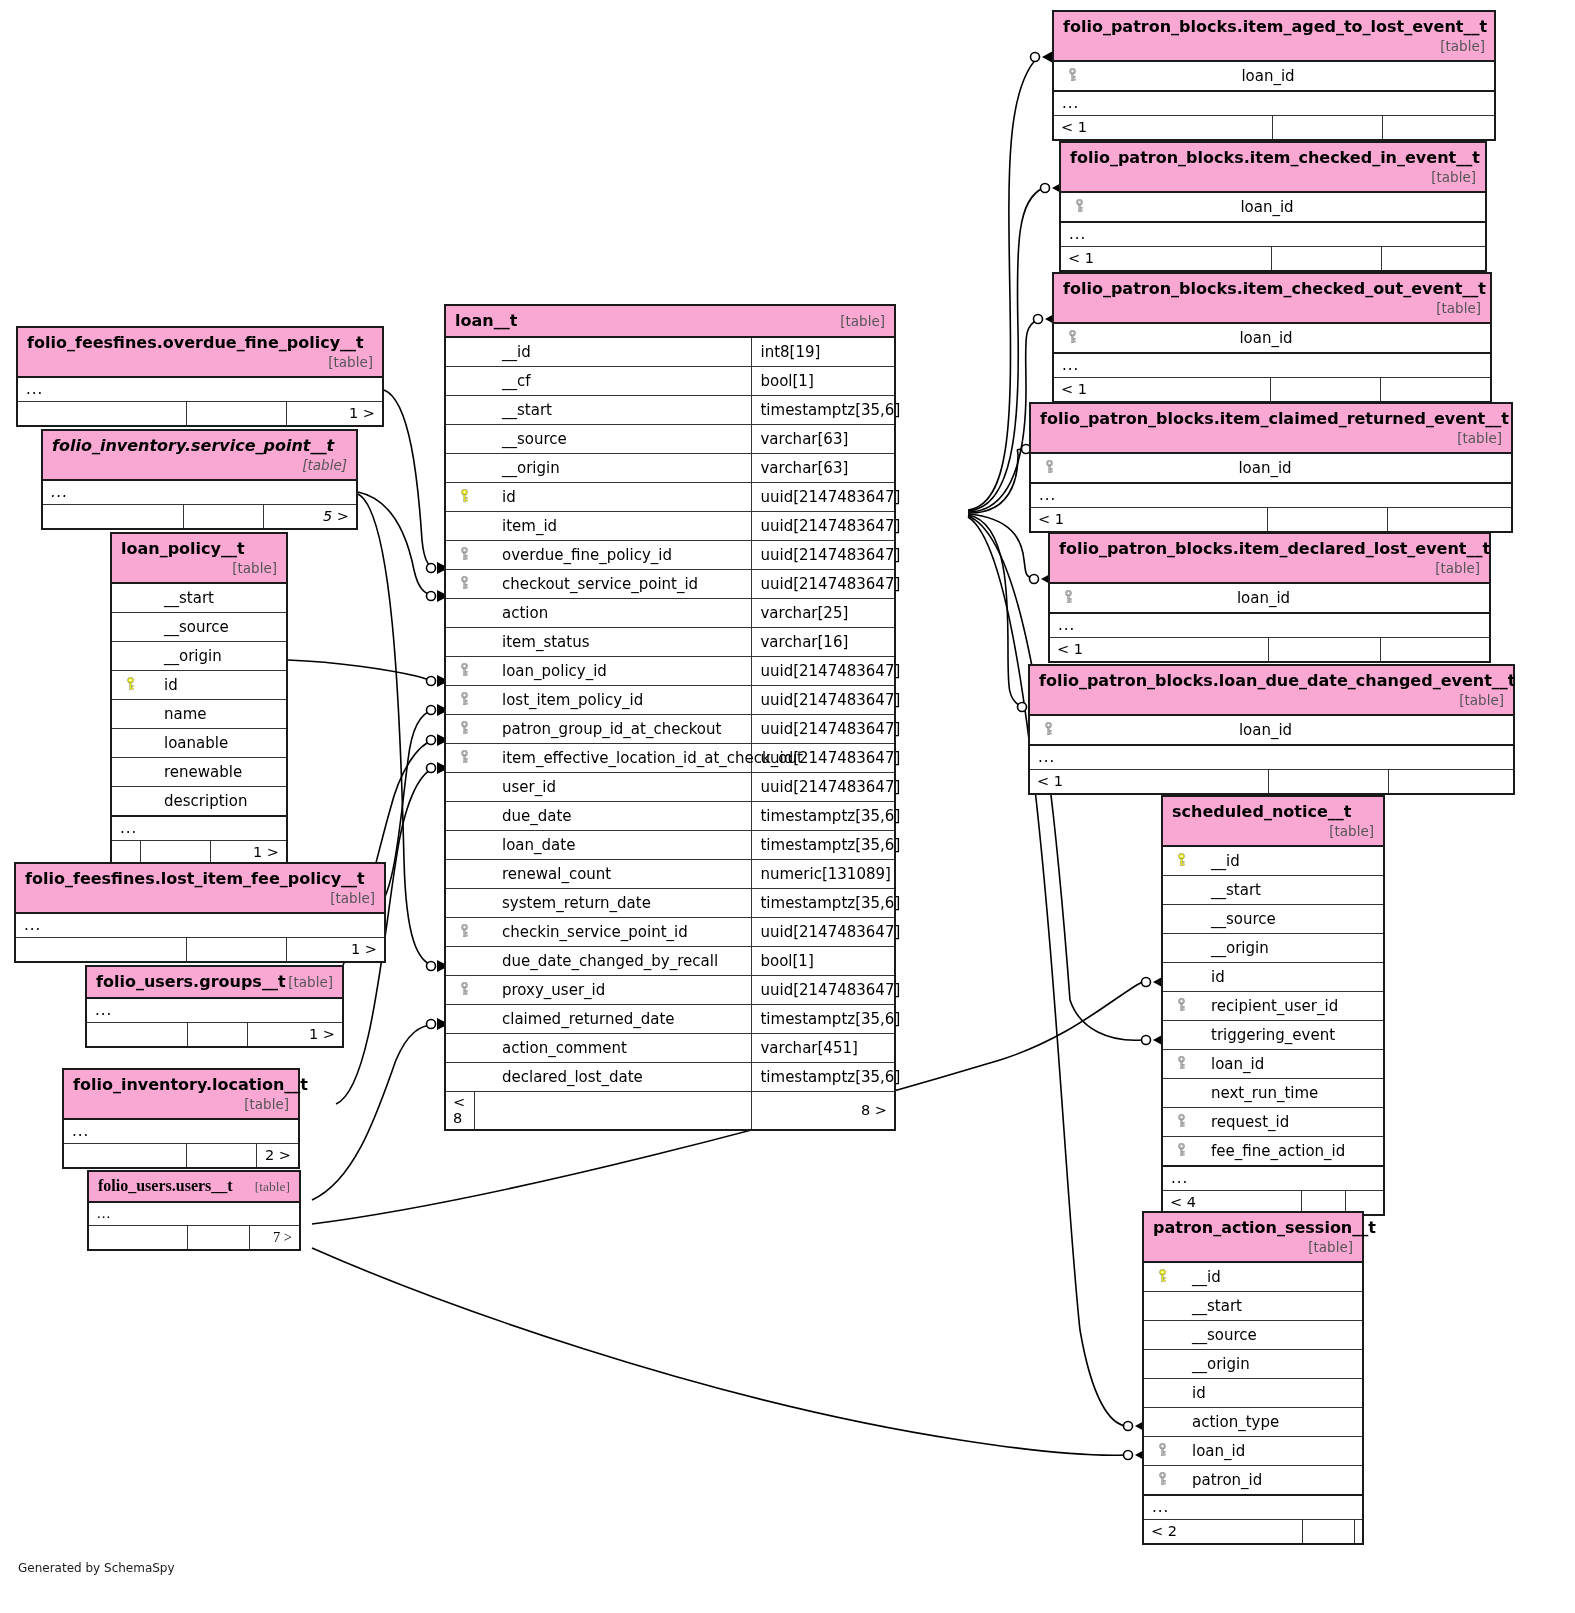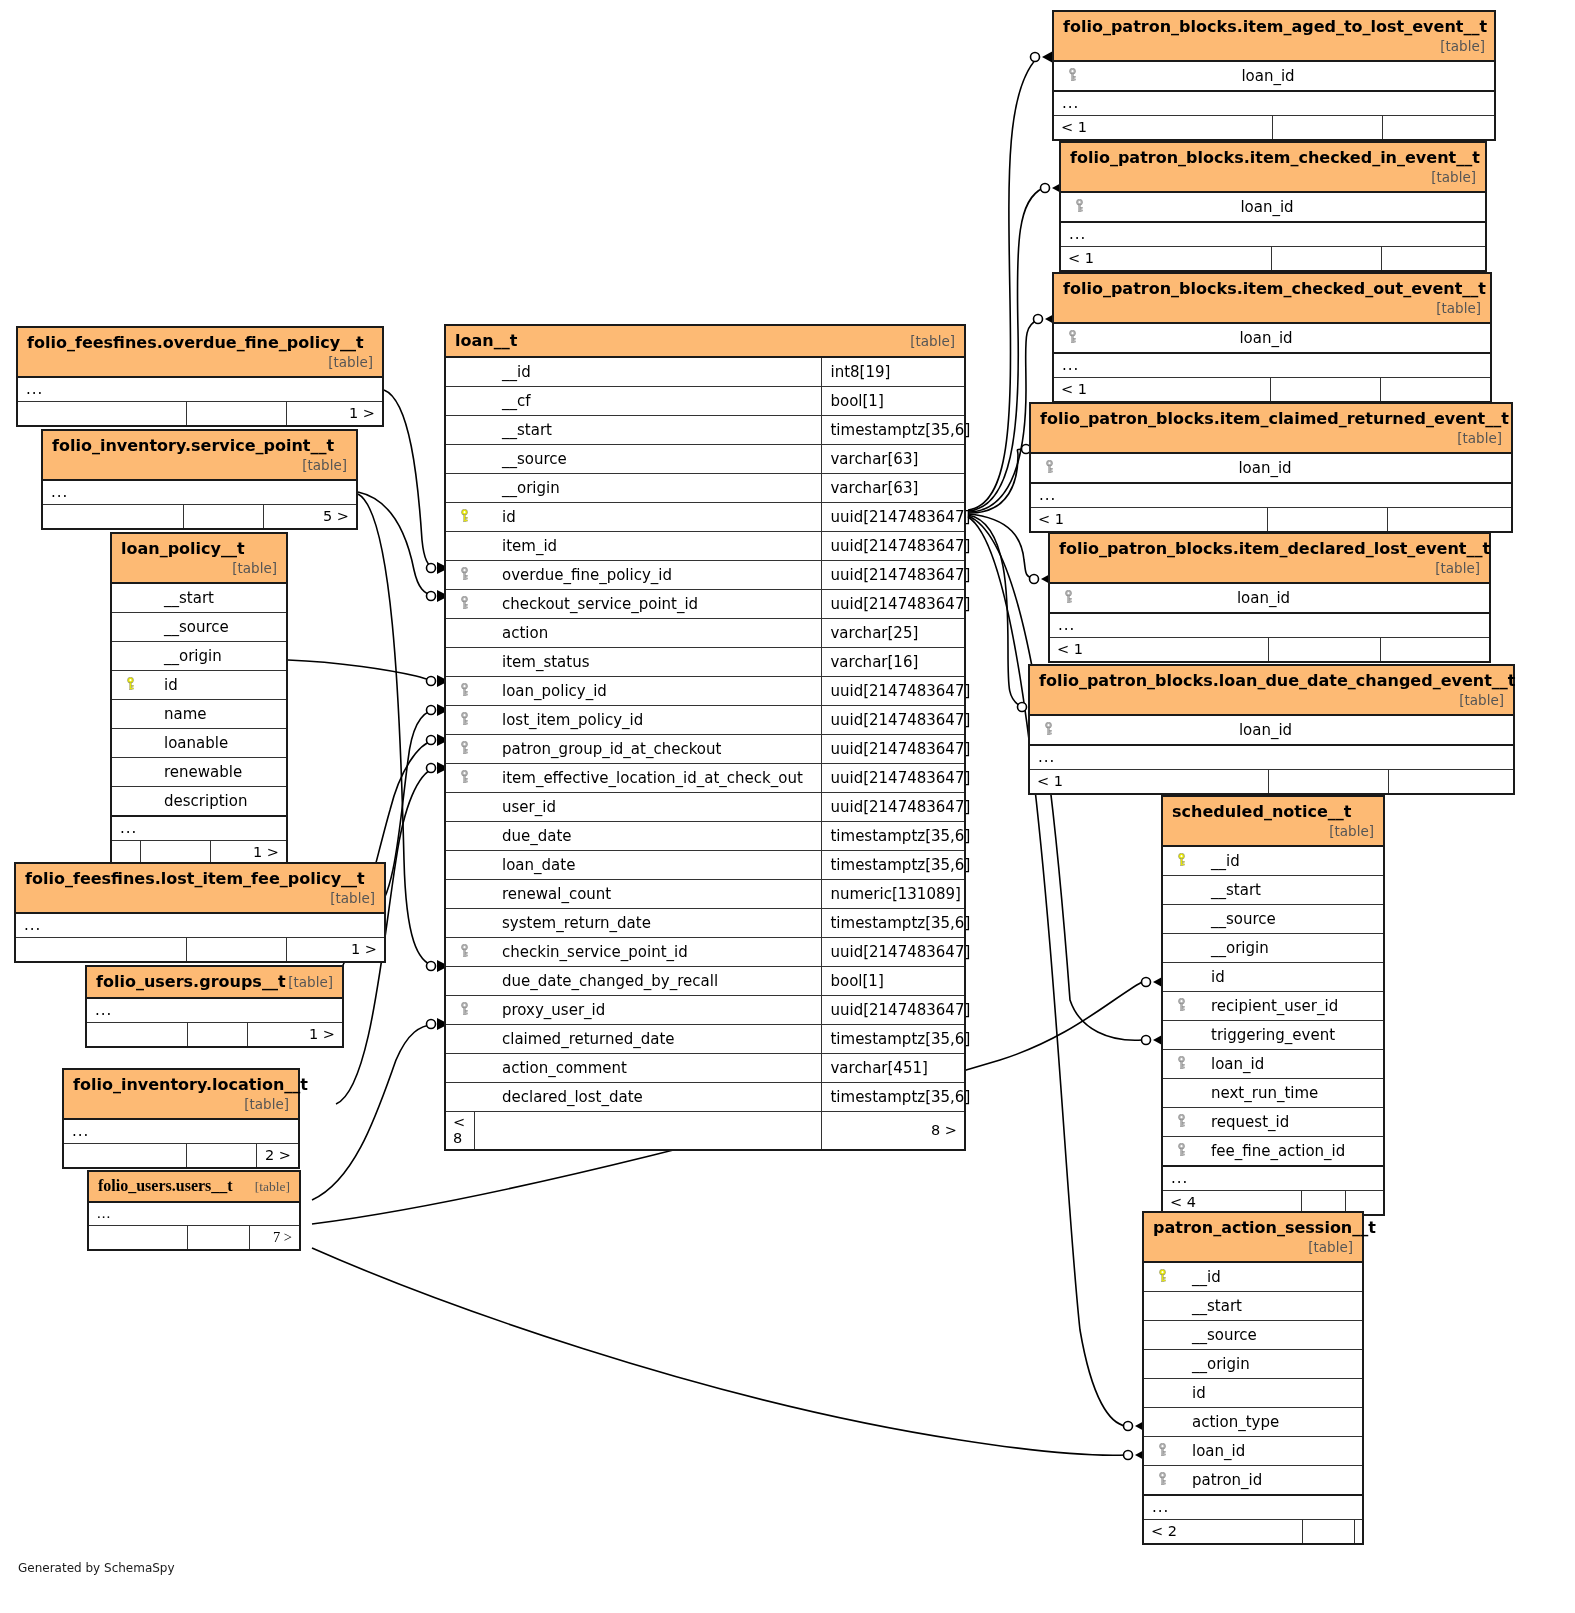--- a/index.html
+++ b/index.html
@@ -34,21 +34,21 @@
     border: 2px solid #1a1a1a;
     box-sizing: border-box;
     border-collapse: collapse;
   }
   .tbl table {
     border-collapse: collapse;
     width: 100%;
     table-layout: fixed;
   }
   .thead-cell {
-    background: #fdba74;
+    background: #f9a8d4;
     border-bottom: 2px solid #1a1a1a;
     padding: 5px 9px 6px 9px;
     white-space: nowrap;
     text-align: left;
   }
   .tname {
     font-weight: bold;
     font-size: 16px;
     color: #000;
   }
@@ -204,21 +204,21 @@
       <polygon points="1044,443 1033,449 1044,455"></polygon>
       <polygon points="1052,573 1041,579 1052,585"></polygon>
       <polygon points="1040,701 1029,707 1040,713"></polygon>
       <polygon points="1164,976 1153,982 1164,988"></polygon>
       <polygon points="1164,1034 1153,1040 1164,1046"></polygon>
       <polygon points="1146,1420 1135,1426 1146,1432"></polygon>
       <polygon points="1146,1449 1135,1455 1146,1461"></polygon>
     </g>
   </svg>
 
-  <div class="tbl" style="left:444px; top:324px; width:522px;">
+  <div class="tbl" style="left:444px; top:304px; width:452px;">
     <table>
       <colgroup>
           <col style="width:28px">
           <col>
           <col style="width:142px">
         </colgroup>
       <tbody>
           <tr>
             <td class="thead-cell" colspan="3">
         <span class="tname">loan__t</span>
@@ -441,21 +441,21 @@
           </tr>
       <tr class="footrow">
         <td class="f1"></td>
         <td class="f2"></td>
         <td class="f3">1 &gt;</td>
       </tr>
     </tbody>
       </table>
   </div>
 
-  <div class="tbl" style="left:41px; top:429px; width:317px;">
+  <div class="tbl" style="left:41px; top:429px; width:317px;font-style:italic;">
     <table>
       <colgroup>
           <col style="width:140px">
           <col style="width:80px">
           <col>
         </colgroup>
       <tbody>
           <tr>
             <td class="thead-cell" colspan="3">
         <span class="tname">folio_inventory.service_point__t</span>

